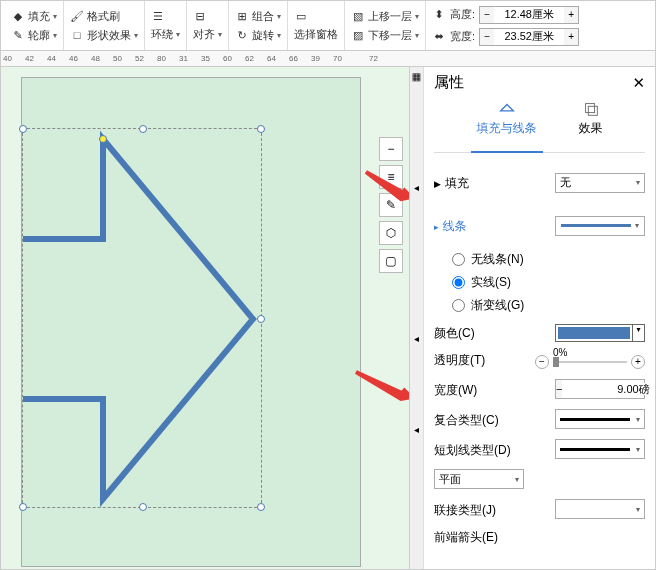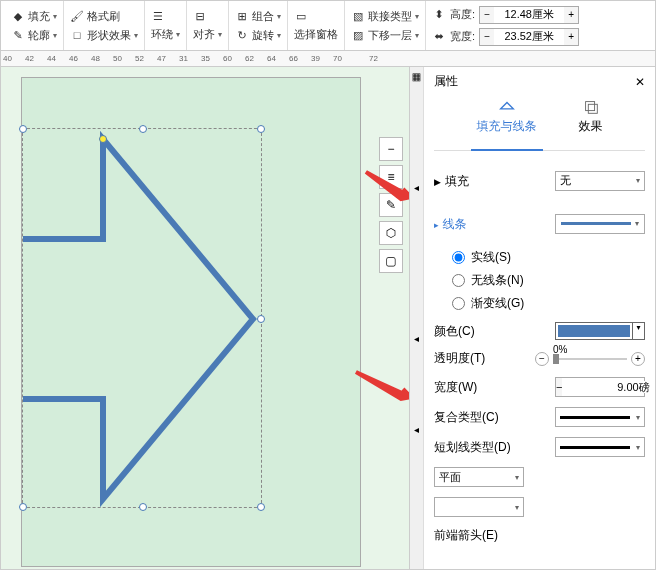--- a/index.html
+++ b/index.html
@@ -31,39 +31,39 @@
 
 .float-tools { position: absolute; right: 6px; top: 70px; display: flex; flex-direction: column; gap: 4px; }
 .float-btn { width: 24px; height: 24px; background: #fff; border: 1px solid #bbb; display: flex; align-items: center; justify-content: center; cursor: pointer; font-size: 12px; }
 
 .red-arrow { position: absolute; fill: #e53935; }
 
 
 .panel { width: 246px; border-left: 1px solid #ccc; display: flex; flex-direction: column; position: relative; }
 .panel-strip { width: 14px; position: absolute; left: 0; top: 0; bottom: 0; background: #f0f0f0; border-right: 1px solid #ddd; display: flex; flex-direction: column; align-items: center; padding-top: 4px; gap: 20px; font-size: 10px; }
 .panel-body { margin-left: 14px; padding: 6px 10px; flex: 1; overflow: hidden; font-size: 12px; }
-.panel-title { font-size: 12px; margin-bottom: 6px; display: flex; justify-content: space-between; align-items: center; }
+.panel-title { font-size: 15px; margin-bottom: 6px; display: flex; justify-content: space-between; align-items: center; }
 .panel-tabs { display: flex; gap: 30px; border-bottom: 1px solid #ddd; margin-bottom: 12px; padding-bottom: 4px; justify-content: center; }
 .panel-tab { display: flex; flex-direction: column; align-items: center; gap: 2px; cursor: pointer; padding: 2px 6px; }
 .panel-tab.active { color: #3a7bd5; border-bottom: 2px solid #3a7bd5; margin-bottom: -5px; padding-bottom: 14px; }
 .tab-icon { width: 18px; height: 18px; }
 
 .section-header { display: flex; align-items: center; gap: 4px; margin: 10px 0 8px; cursor: pointer; font-size: 12px; }
 .section-header .tri { font-size: 9px; }
 .section-row { display: flex; justify-content: space-between; align-items: center; margin: 8px 0; }
 .fill-select { width: 90px; height: 20px; border: 1px solid #aaa; font-size: 11px; text-align: center; display: flex; align-items: center; justify-content: space-between; padding: 0 4px; cursor: pointer; }
 
 .radio-group { padding-left: 18px; }
 .radio-item { display: flex; align-items: center; gap: 6px; margin: 6px 0; font-size: 12px; }
 .radio-item input { cursor: pointer; }
 
 .line-preview { width: 90px; height: 20px; border: 1px solid #aaa; display: flex; align-items: center; justify-content: center; cursor: pointer; }
 .line-sample { width: 70px; height: 3px; background: #4a7ab5; }
 
-.prop-row { display: flex; justify-content: space-between; align-items: center; margin: 10px 0; font-size: 12px; }
+.prop-row { display: flex; justify-content: space-between; align-items: flex-end; margin: 10px 0; font-size: 12px; }
 .prop-label { flex: 1; }
 .color-swatch { width: 90px; height: 18px; border: 1px solid #666; display: flex; cursor: pointer; }
 .color-inner { flex: 1; background: #4a7ab5; border: 2px solid #fff; }
 .color-dd { width: 12px; border-left: 1px solid #666; font-size: 8px; text-align: center; }
 
 .slider-row { display: flex; align-items: center; gap: 4px; width: 110px; }
 .slider-btn { width: 14px; height: 14px; border: 1px solid #aaa; border-radius: 50%; font-size: 10px; text-align: center; line-height: 12px; cursor: pointer; }
 .slider-track { flex: 1; height: 2px; background: #ccc; position: relative; }
 .slider-thumb { position: absolute; left: 0; top: -4px; width: 6px; height: 10px; background: #888; }
 .slider-val { font-size: 10px; position: absolute; top: -14px; left: 0; }
@@ -136,21 +136,21 @@
     <div class="tb-item">
         <span class="tb-icon">▭</span>
       </div>
     <div class="tb-item">
         <span>选择窗格</span>
       </div>
   </div>
   <div class="toolbar-group">
     <div class="tb-item">
         <span class="tb-icon">▧</span>
-        <span>联接类型</span>
+        <span>上移一层</span>
         <span class="dropdown-arrow">▾</span>
       </div>
     <div class="tb-item">
         <span class="tb-icon">▨</span>
         <span>下移一层</span>
         <span class="dropdown-arrow">▾</span>
       </div>
   </div>
   <div class="toolbar-group" style="border-right:none">
     <div class="dim-row">
@@ -175,21 +175,21 @@
 </div>
 
 <div class="ruler">
   <span style="left:2px">40</span>
     <span style="left:24px">42</span>
     <span style="left:46px">44</span>
   <span style="left:68px">46</span>
     <span style="left:90px">48</span>
     <span style="left:112px">50</span>
   <span style="left:134px">52</span>
-    <span style="left:156px">47</span>
+    <span style="left:156px">80</span>
     <span style="left:178px">31</span>
   <span style="left:200px">35</span>
     <span style="left:222px">60</span>
     <span style="left:244px">62</span>
   <span style="left:266px">64</span>
     <span style="left:288px">66</span>
     <span style="left:310px">39</span>
   <span style="left:332px">70</span>
     <span style="left:368px">72</span>
 </div>
@@ -272,26 +272,26 @@
             <span>线条</span>
         </div>
         <div class="line-preview">
           <div class="line-sample"></div>
             <span class="dropdown-arrow" style="margin-left:4px">▾</span>
         </div>
       </div>
 
       <div class="radio-group">
         <label class="radio-item">
+            <input type="radio" name="line" style="">
+            <span>无线条(N)</span>
+          </label>
+        <label class="radio-item">
             <input type="radio" name="line" checked="" style="">
             <span>实线(S)</span>
-          </label>
-        <label class="radio-item">
-            <input type="radio" name="line" style="">
-            <span>无线条(N)</span>
           </label>
         <label class="radio-item">
             <input type="radio" name="line" style="">
             <span>渐变线(G)</span>
           </label>
       </div>
 
       <div class="prop-row">
         <span class="prop-label">颜色(C)</span>
         <div class="color-swatch">
@@ -338,20 +338,21 @@
       </div>
 
       <div class="prop-row">
         <div class="combo">
             <span>平面</span>
             <span class="dropdown-arrow">▾</span>
           </div>
       </div>
 
       <div class="prop-row">
+        <span class="prop-label">联接类型(J)</span>
         <div class="combo" style="justify-content:flex-end">
             <span class="dropdown-arrow">▾</span>
           </div>
       </div>
 
       <div class="prop-row">
         <span class="prop-label">前端箭头(E)</span>
       </div>
     </div>
   </div>

